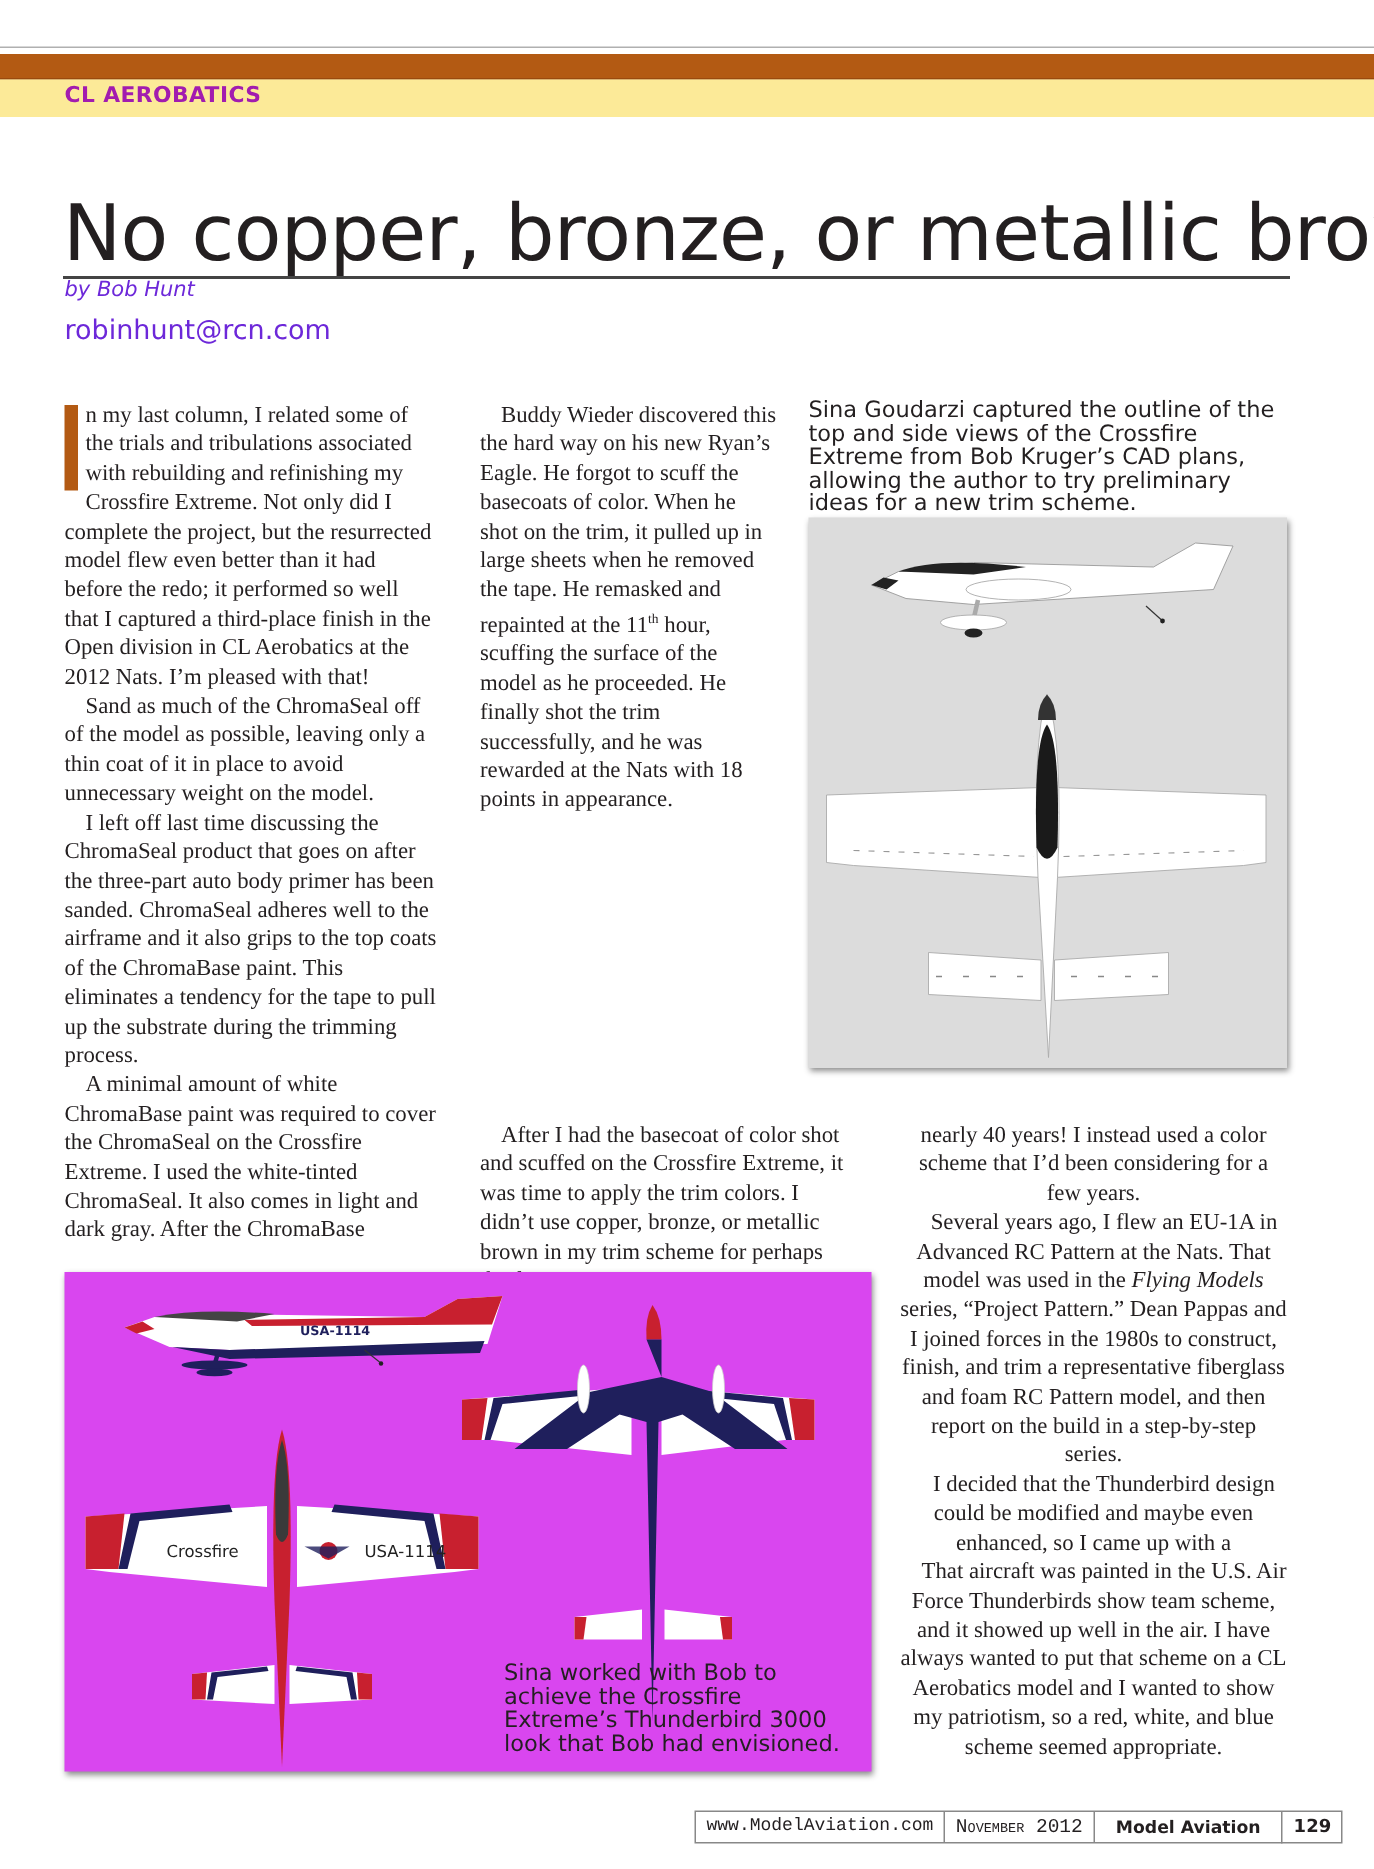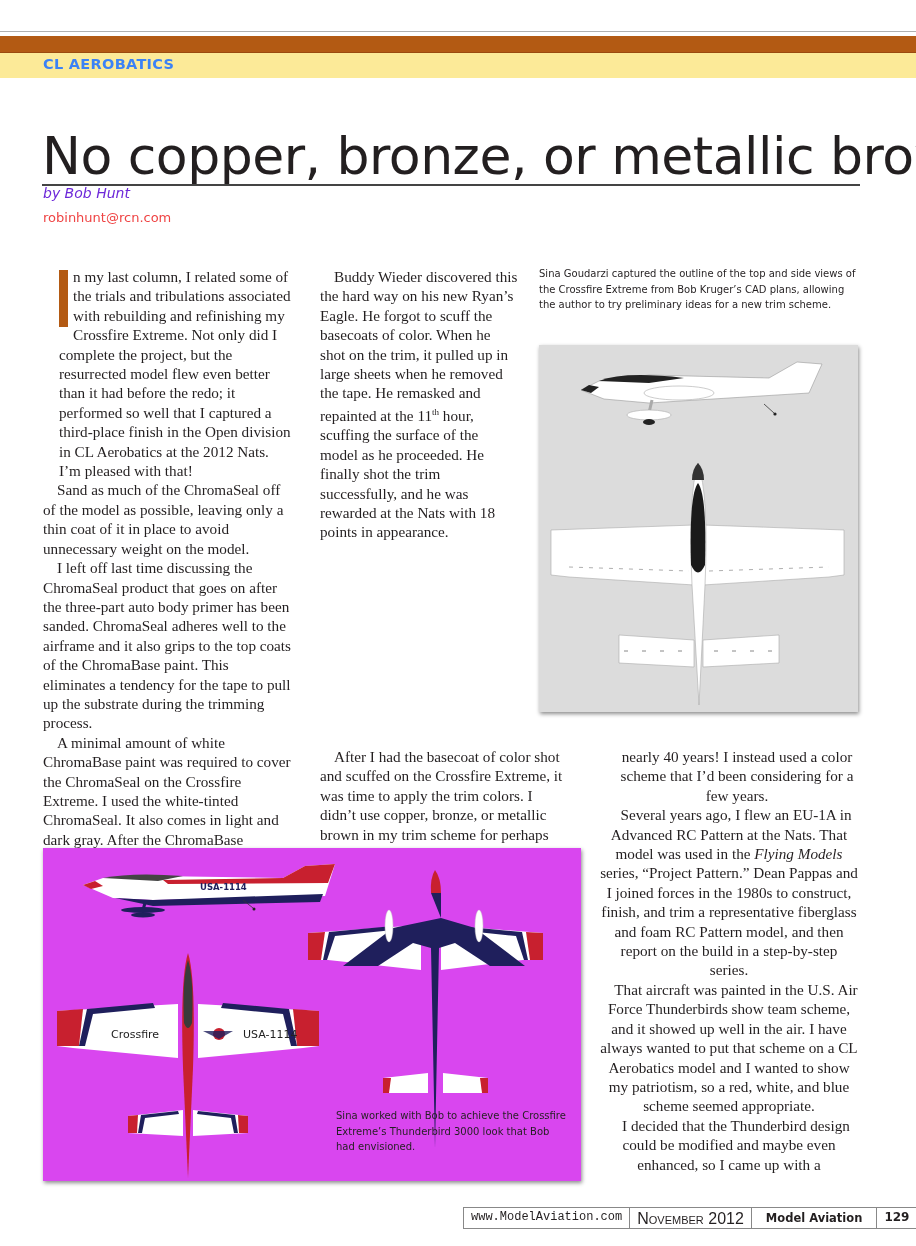--- a/index.html
+++ b/index.html
@@ -1,43 +1,43 @@
 <!DOCTYPE html>
 <html><head>
 <meta charset="utf-8">
 <style>
   html, body { margin:0; padding:0; }
   body { width:916px; height:1246px; background:#ffffff; position:relative; overflow:hidden; font-family:"Liberation Serif", serif; color:#231f20; }
   .abs { position:absolute; }
   .topline { left:0; top:31px; width:916px; height:1px; background:#b0b0b0; }
   .brownbar { left:0; top:36px; width:916px; height:16px; background:#b35a13; border-bottom:1px solid #9a4a0e; }
   .yellowbar { left:0; top:53px; width:916px; height:25px; background:#fcea98; }
-  .section-label { left:43px; top:56px; font-family:"DejaVu Sans", sans-serif; font-weight:bold; font-size:14.5px; letter-spacing:0.3px; color:#3b82f6; }
+  .section-label { left:43px; top:56px; font-family:"DejaVu Sans", sans-serif; font-weight:bold; font-size:14.5px; letter-spacing:0.3px; color:#a21caf; }
   .title { left:42px; top:126px; font-family:"DejaVu Sans", sans-serif; font-weight:normal; font-size:52px; letter-spacing:-0.5px; color:#231f20; white-space:nowrap; }
   .title-rule { left:42px; top:184px; width:818px; height:1.5px; background:#444; }
   .byline { left:43px; top:185px; font-family:"DejaVu Sans", sans-serif; font-style:italic; font-size:14px; color:#6d28d9; }
-  .email { left:43px; top:210px; font-family:"DejaVu Sans", sans-serif; font-size:13px; color:#ef4444; }
+  .email { left:43px; top:210px; font-family:"DejaVu Sans", sans-serif; font-size:18px; color:#6d28d9; }
   .col { font-size:15.2px; line-height:19.4px; color:#231f20; }
   .col p { margin:0; text-indent:14px; }
-  .col p.first { text-indent:0;margin-left:16px; }
+  .col p.first { text-indent:0; }
   .dropcap { float:left; width:9px; height:57px; background:#b35a13; margin:3px 5px 0 0; }
   .col1 { left:43px; top:267px; width:248px; }
   .col2 { left:320px; top:267px; width:198px; }
   .col2b { left:320px; top:747px; width:250px; }
   .col3 { left:600px; top:747px; width:258px;text-align:center; }
-  .caption { font-family:"DejaVu Sans", sans-serif; font-size:10px; line-height:15.5px; color:#231f20; }
+  .caption { font-family:"DejaVu Sans", sans-serif; font-size:15px; line-height:15.5px; color:#231f20; }
   .cap1 { left:539px; top:266px; width:320px; }
   .fig1 { left:539px; top:345px; width:319px; height:367px; background:#dcdcdc; box-shadow:1px 2px 4px rgba(0,0,0,0.45); }
   .fig2 { left:43px; top:848px; width:538px; height:333px; background:#d946ef; box-shadow:1px 2px 4px rgba(0,0,0,0.45); }
   .cap2 { left:336px; top:1108px; width:230px; }
   .footer { left:463px; top:1207px; height:20px; border:1px solid #888; display:flex; font-size:12px; }
   .footer div { border-right:1px solid #888; padding:2px 7px 0 7px; height:18px; white-space:nowrap; }
   .footer div:last-child { border-right:none; }
   .f-url { font-family:Liberation Mono, monospace; }
-  .f-date { font-family:Liberation Sans, sans-serif; font-variant:small-caps; font-size:16px;text-align:right; }
+  .f-date { font-family:Liberation Mono, monospace; font-variant:small-caps; font-size:13px;text-align:right; }
   .f-mag { font-family:"DejaVu Sans", sans-serif; font-weight:bold; font-size:11.5px; padding:3px 14px 0 14px !important; }
   .f-page { font-family:"DejaVu Sans", sans-serif; font-weight:bold; font-size:12px; }
   sup { font-size:9px; }
 </style>
 </head>
 <body>
 
 <div class="abs topline"></div>
 <div class="abs brownbar"></div>
 <div class="abs yellowbar"></div>
@@ -58,22 +58,22 @@
 <div class="abs col col2">
   <p><span>Buddy Wieder discovered this the hard way on his new Ryan’s Eagle. He forgot to scuff the basecoats of color. When he shot on the trim, it pulled up in large sheets when he removed the tape. He remasked and repainted at the 11</span><sup>th</sup><span> hour, scuffing the surface of the model as he proceeded. He finally shot the trim successfully, and he was rewarded at the Nats with 18 points in appearance.</span></p>
 </div>
 <div class="abs col col2b">
   <p>After I had the basecoat of color shot and scuffed on the Crossfire Extreme, it was time to apply the trim colors. I didn’t use copper, bronze, or metallic brown in my trim scheme for perhaps the first time in</p>
 </div>
 
 <div class="abs col col3">
   <p class="first">nearly 40 years! I instead used a color scheme that I’d been considering for a few years.</p>
   <p><span>Several years ago, I flew an EU-1A in Advanced RC Pattern at the Nats. That model was used in the </span><i>Flying Models</i><span> series, “Project Pattern.” Dean Pappas and I joined forces in the 1980s to construct, finish, and trim a representative fiberglass and foam RC Pattern model, and then report on the build in a step-by-step series.</span></p>
+  <p>I decided that the Thunderbird design could be modified and maybe even enhanced, so I came up with a</p>
   <p>That aircraft was painted in the U.S. Air Force Thunderbirds show team scheme, and it showed up well in the air. I have always wanted to put that scheme on a CL Aerobatics model and I wanted to show my patriotism, so a red, white, and blue scheme seemed appropriate.</p>
-  <p>I decided that the Thunderbird design could be modified and maybe even enhanced, so I came up with a</p>
 </div>
 
 <div class="abs caption cap1">Sina Goudarzi captured the outline of the top and side views of the Crossfire Extreme from Bob Kruger’s CAD plans, allowing the author to try preliminary ideas for a new trim scheme.</div>
 <div class="abs fig1">
   <svg width="319" height="367" viewBox="0 0 319 367">
 
     <path d="M42 45 L60 36 L110 30 L230 33 L258 17 L283 19 L270 48 L110 58 L65 54 Z" fill="#fff" stroke="#999" stroke-width="0.6"></path>
     <path d="M60 36 Q85 26 145 33 L110 38 Z" fill="#222"></path>
     <path d="M42 45 L50 40 L60 42 L52 48 Z" fill="#222"></path>
     <ellipse cx="140" cy="48" rx="35" ry="7" fill="#fff" stroke="#aaa" stroke-width="0.6"></ellipse>

